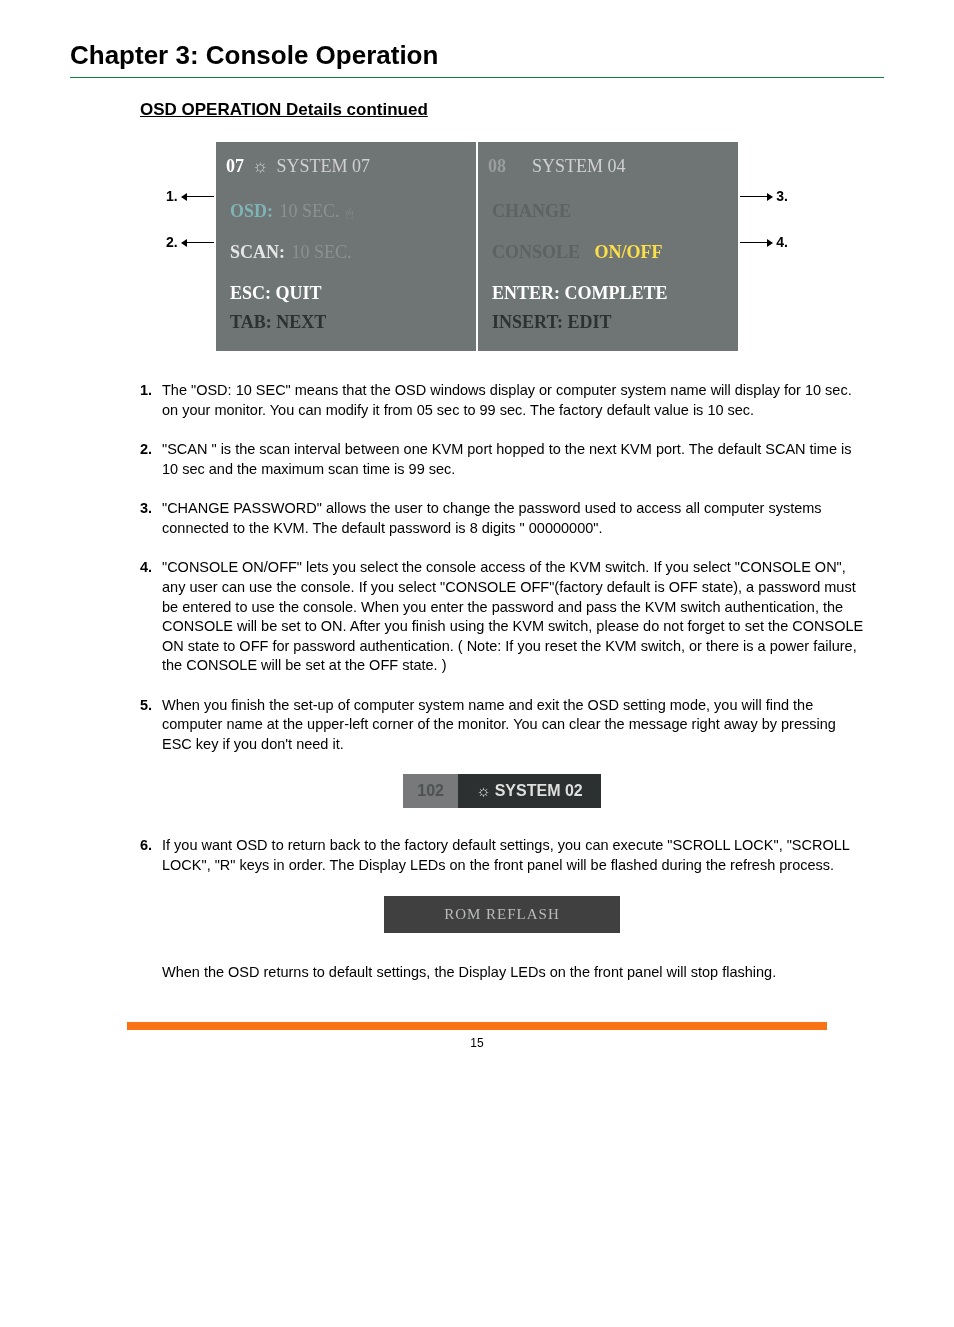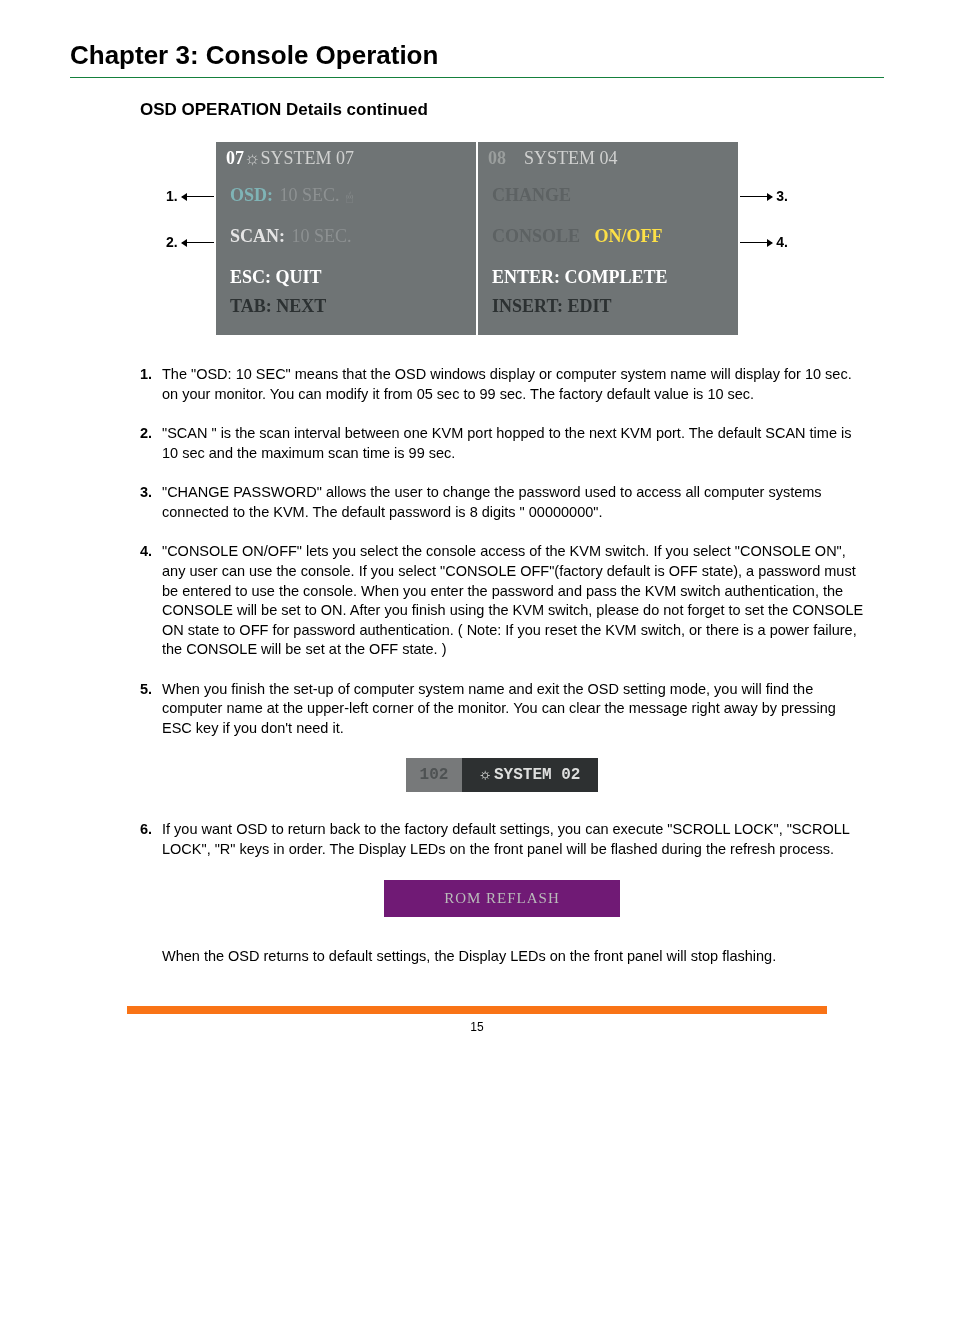--- a/index.html
+++ b/index.html
@@ -14,41 +14,43 @@
   .chapter-title {
     font-size: 26px;
     font-weight: bold;
     padding-bottom: 6px;
     border-bottom: 1px solid #15803d;
     margin-bottom: 22px;
   }
   .section-heading {
     font-size: 17px;
     font-weight: bold;
+    text-decoration: underline;
     margin-left: 70px;
     margin-bottom: 22px;
   }
   .osd-container {
     display: flex;
     justify-content: center;
     gap: 2px;
     margin-bottom: 30px;
     position: relative;
   }
   .osd-panel-wrap { position: relative; }
   .osd-panel {
     background: #6f7475;
     width: 260px;
     font-family: Georgia, 'Times New Roman', serif;
     padding: 0 0 10px 0;
   }
   .osd-header {
     display: flex;
     align-items: center;
-    padding: 6px 10px;
+    gap: 8px;
+    padding: 14px 10px;
     color: #d0d1d0;
     font-size: 18px;
   }
   .osd-header .num { color: #fff; font-weight: bold; }
   .osd-header-text { color: #d0d1d0; }
   .osd-header .sun { color: #d0d1d0; font-size: 18px; }
   .osd-row {
     padding: 10px 14px;
     font-size: 18px;
     font-weight: bold;
@@ -96,21 +98,21 @@
   }
   .list-text { flex: 1; }
 
   .small-osd-box {
     display: flex;
     justify-content: center;
     margin: 12px 0 28px 0;
   }
   .small-osd {
     display: flex;
-    font-family: Liberation Mono, monospace;
+    font-family: Liberation Sans, sans-serif;
   }
   .small-osd-left {
     background: #77797a;
     color: #4e5253;
     padding: 8px 14px;
     font-size: 16px;
     font-weight: bold;
   }
   .small-osd-right {
     background: #2d3031;
@@ -118,21 +120,21 @@
     padding: 8px 18px;
     font-size: 16px;
     font-weight: bold;
     display: flex;
     align-items: center;
     gap: 4px;
   }
 
   .rom-box-wrap { display: flex; justify-content: center; margin: 14px 0 30px 0; }
   .rom-box {
-    background: #701a75;
+    background: #404040;
     color: #b9bbba;
     font-family: Georgia, serif;
     font-size: 15px;
     padding: 10px 60px;
     letter-spacing: 1px;
   }
 
   .bottom-rule {
     margin-top: 40px;
     border-top: 8px solid #f97316;

